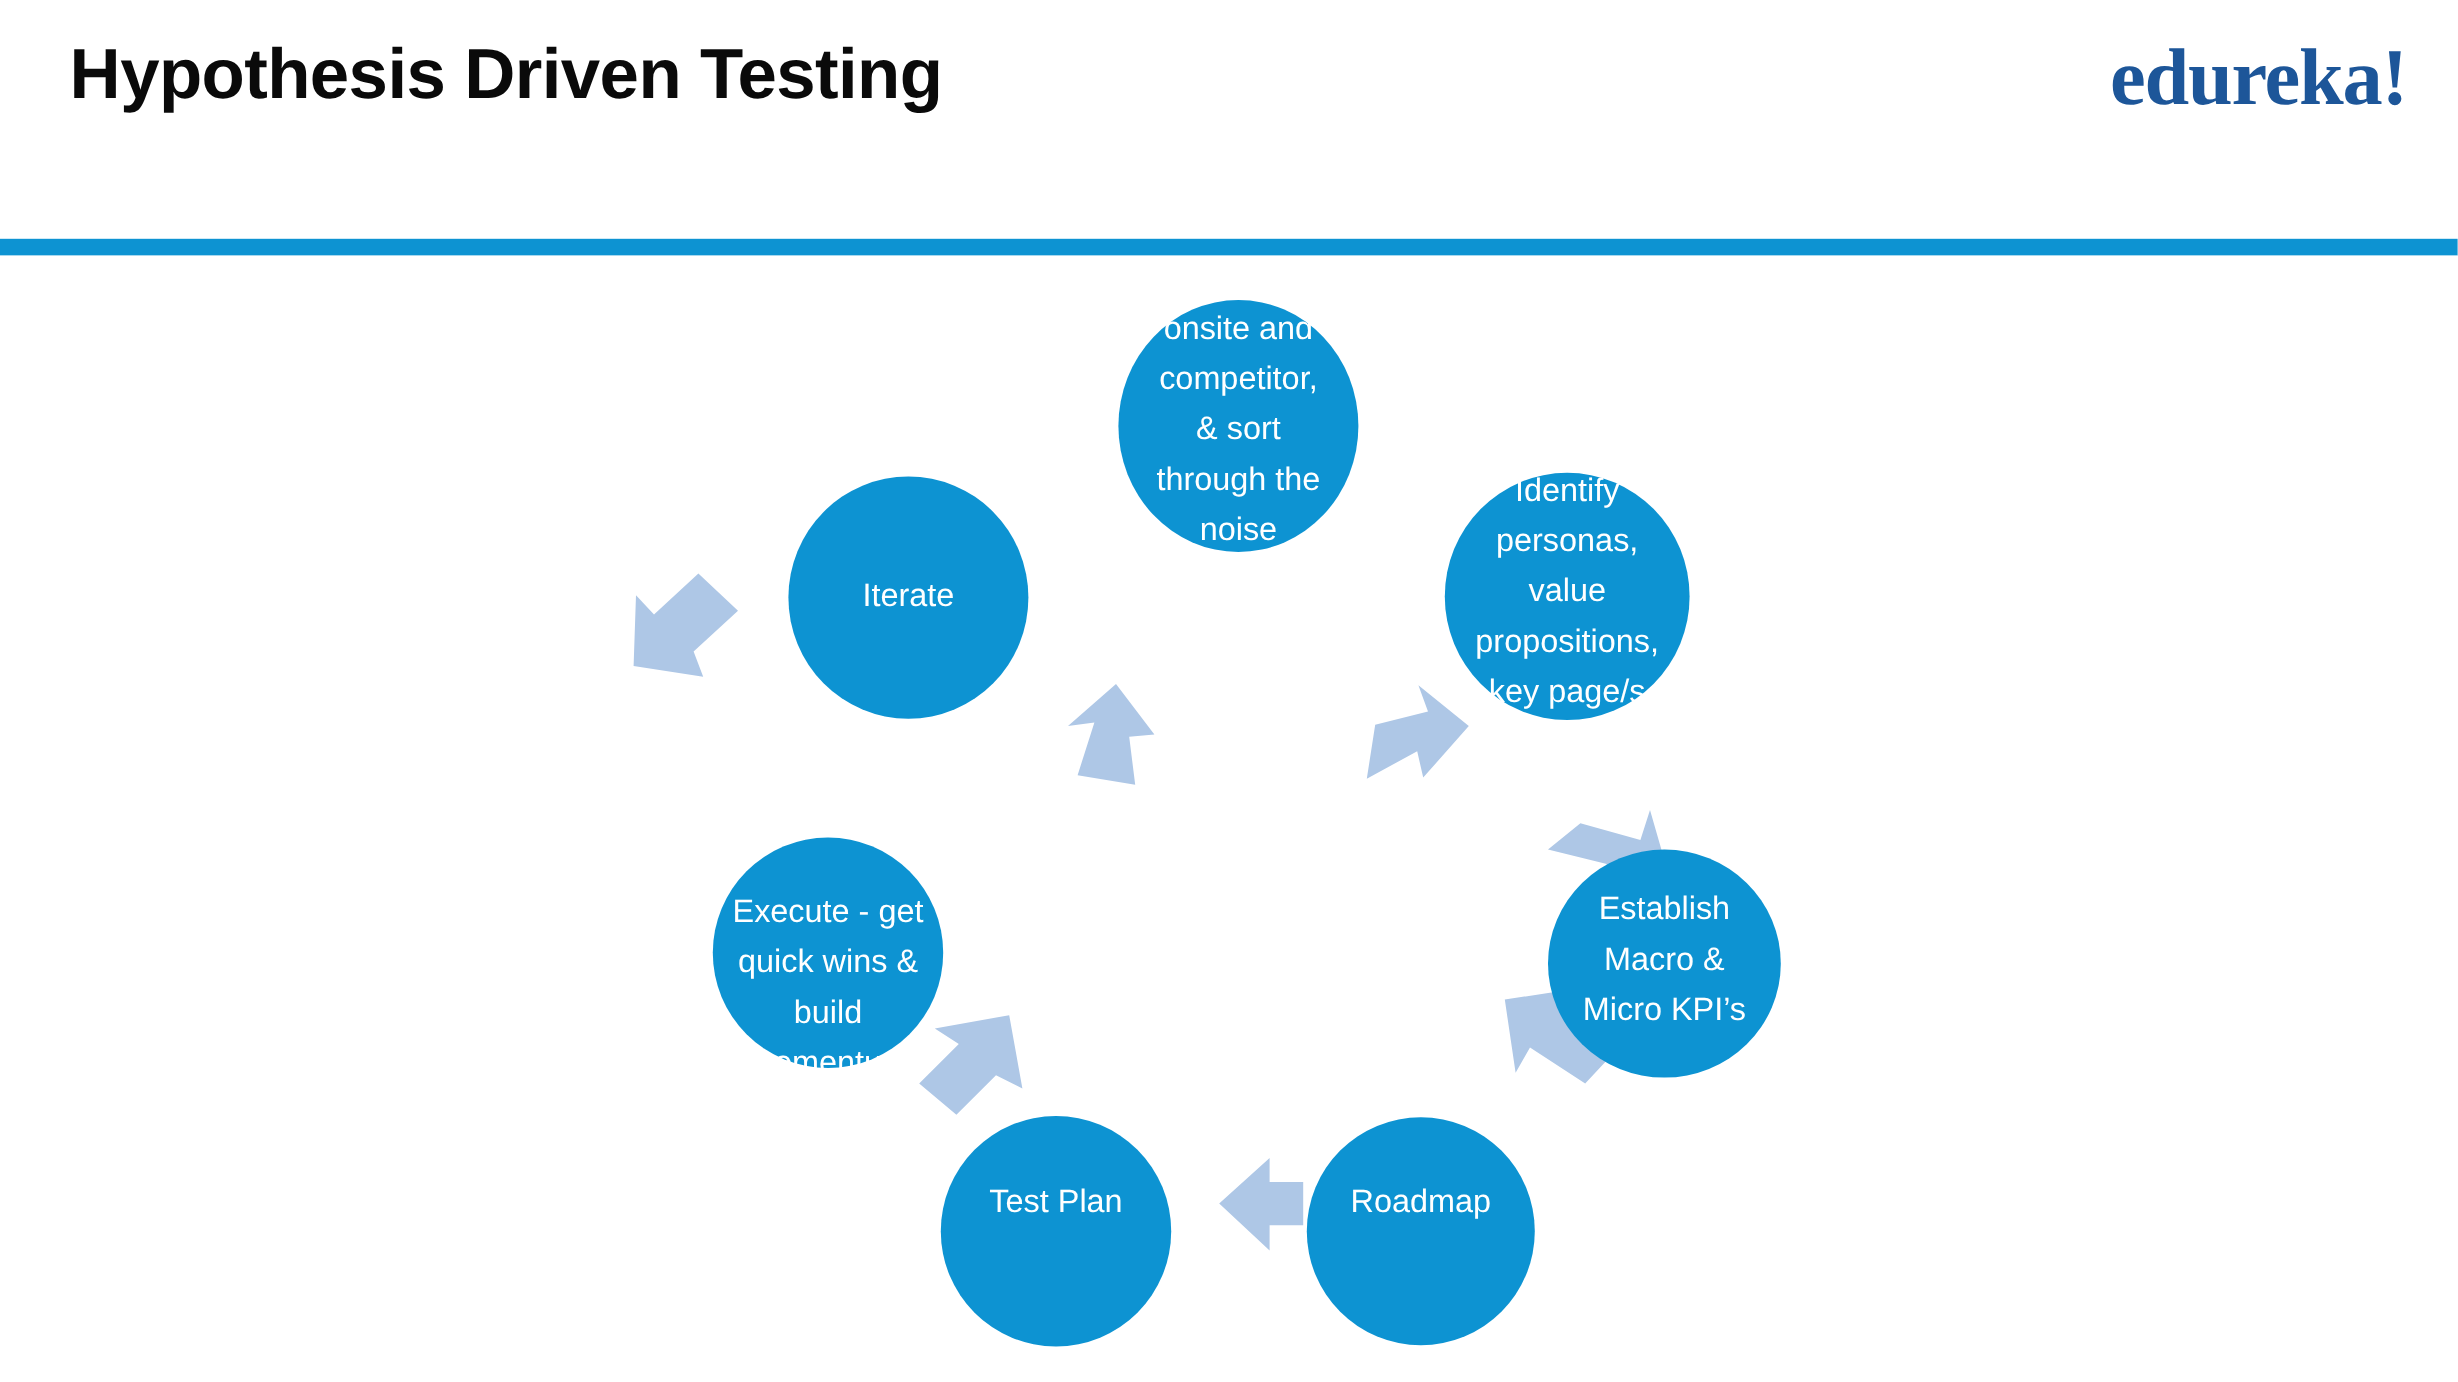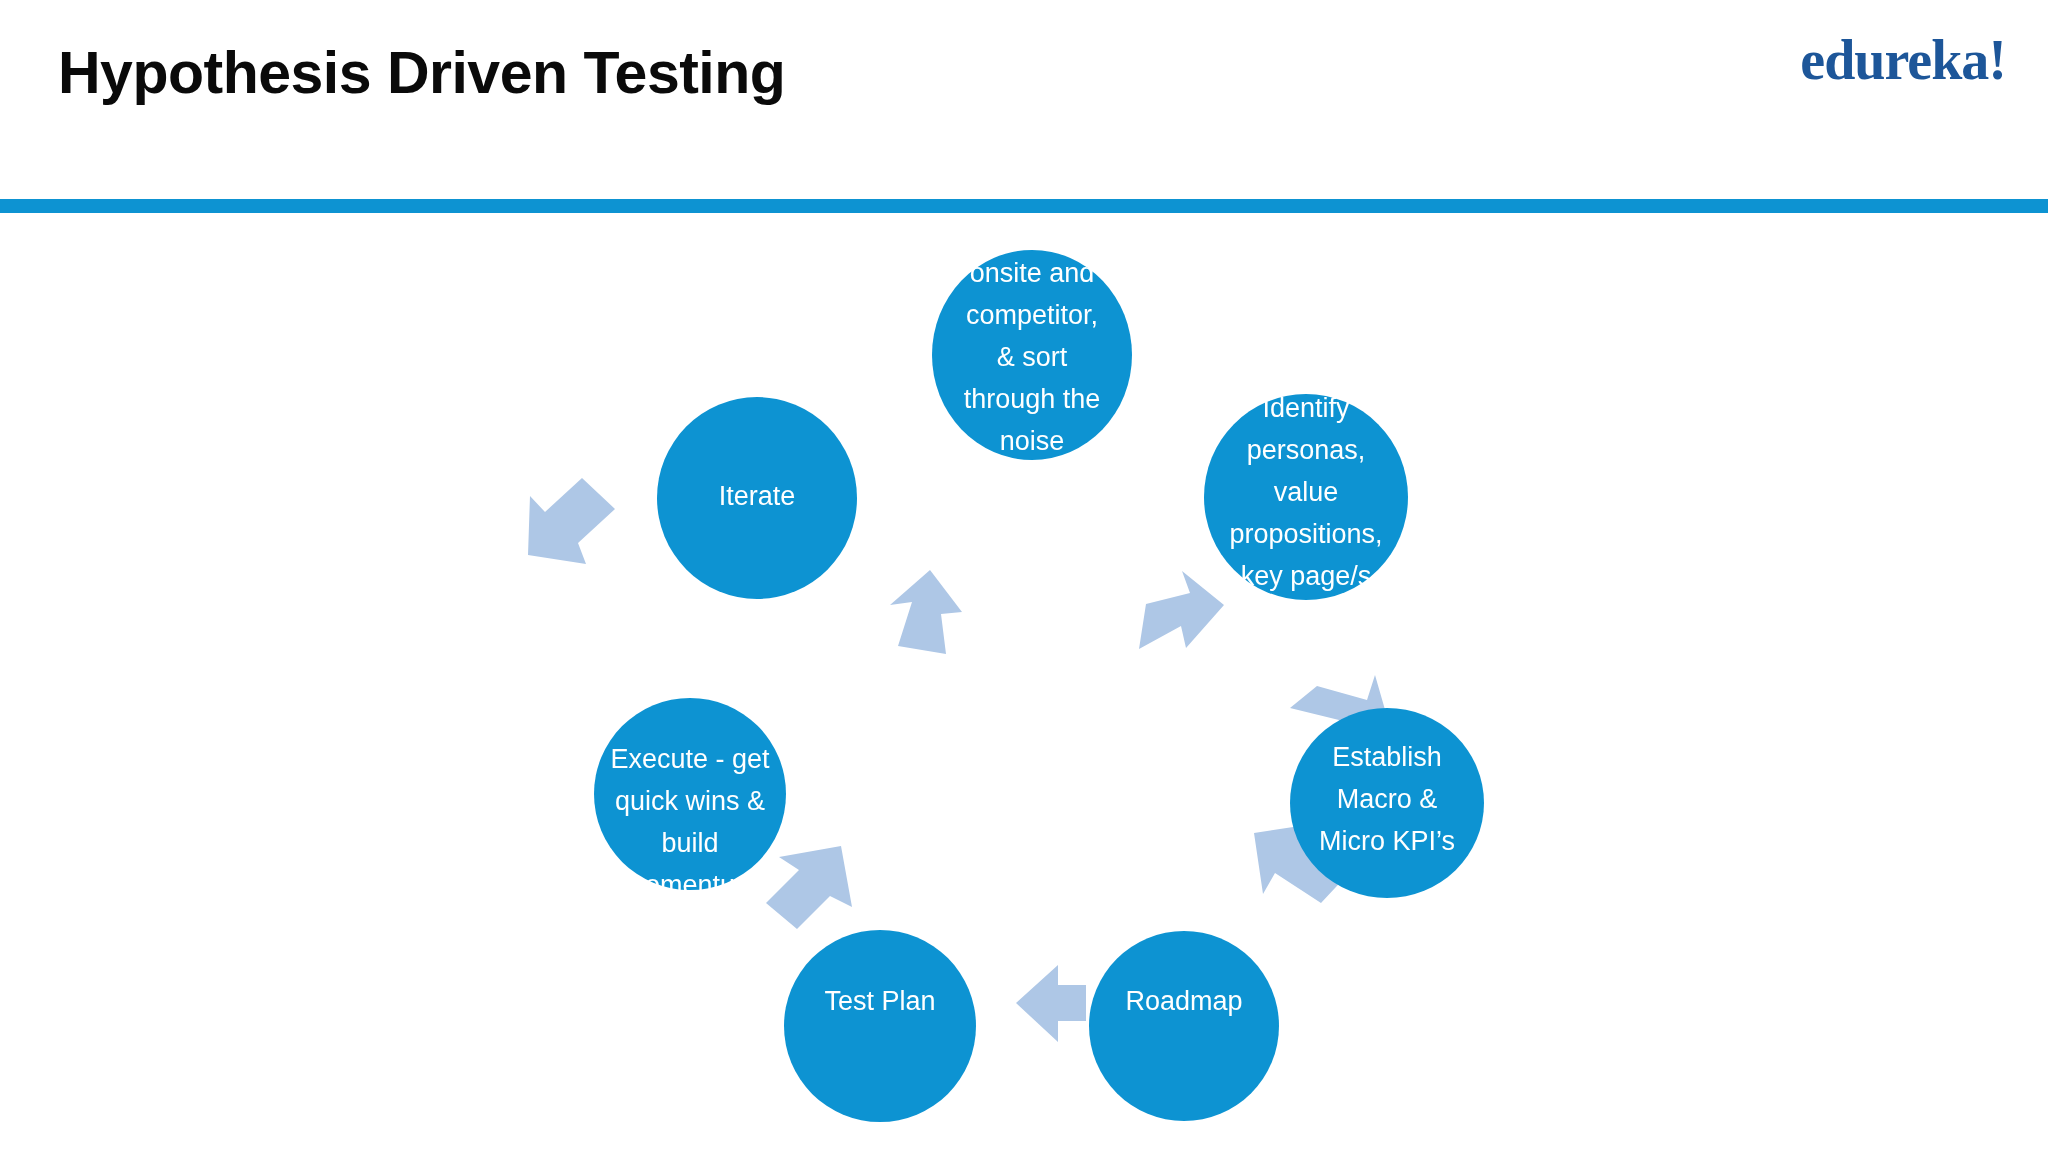--- a/index.html
+++ b/index.html
@@ -26,28 +26,27 @@
   #slide-title {
     position: absolute;
     left: 58px;
     top: 28px;
     font-size: 59px;
     font-weight: bold;
     color: #0a0a0a;
     letter-spacing: -0.5px;
     font-family: "Liberation Sans", sans-serif;
     white-space: nowrap;
-    margin-top: 11px;
   }
   #brand-logo {
     position: absolute;
     right: 42px;
     top: 32px;
     font-family: "Liberation Serif", serif;
-    font-size: 56px;
+    font-size: 67px;
     font-weight: bold;
     color: #1d5699;
     letter-spacing: -1px;
     line-height: 1;
     white-space: nowrap;
   }
   #header-rule {
     position: absolute;
     left: 0;
     top: 199px;

